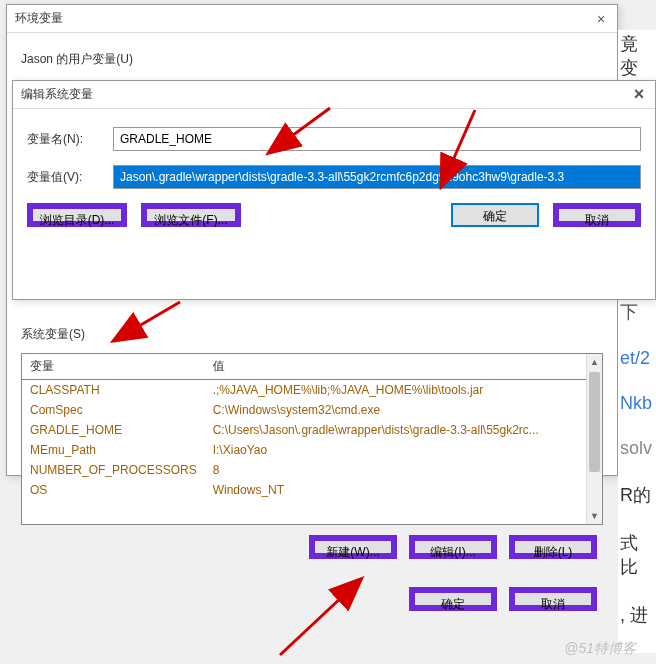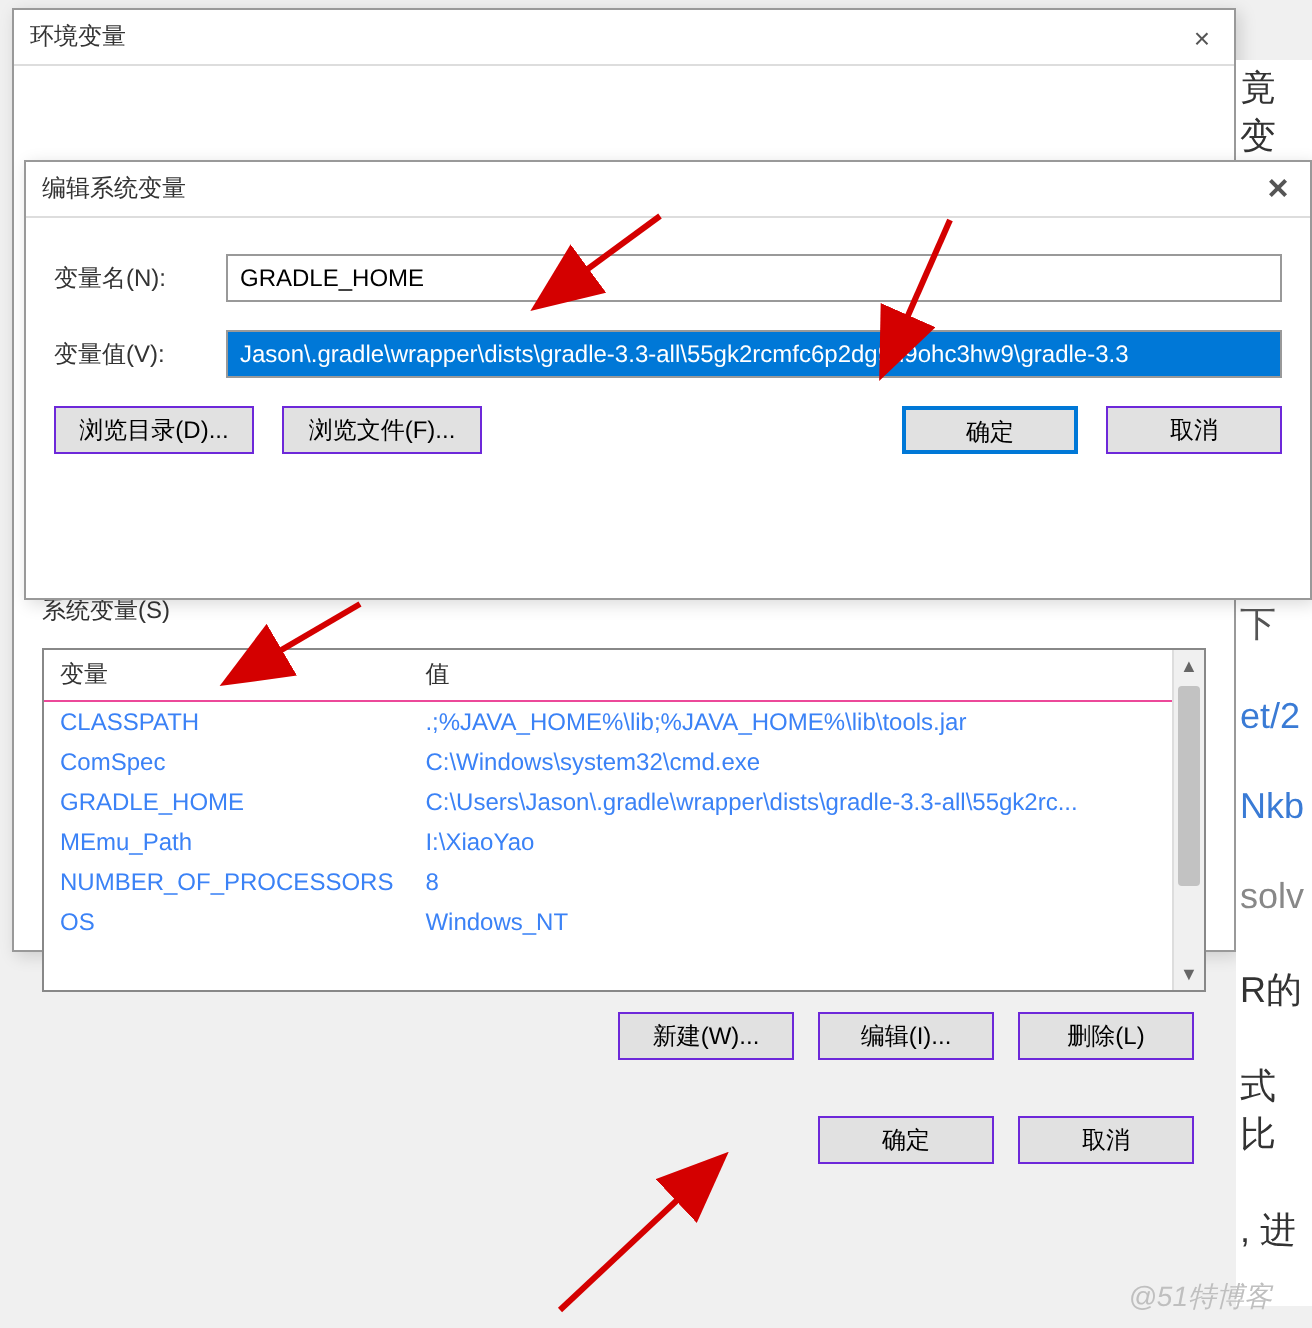--- a/index.html
+++ b/index.html
@@ -61,21 +61,21 @@
       padding: 4px 6px;
       font-size: 12px;
       font-family: "Segoe UI", Tahoma, sans-serif;
       height: 24px;
     }
     .text-input.selected {
       background: #0078d7;
       color: #fff;
     }
     .btn {
-      border: 1px solid #6d28d9;
+      border: 6px solid #6d28d9;
       background: #e1e1e1;
       padding: 3px 0;
       font-size: 12px;
       cursor: pointer;
       min-width: 88px;
       height: 24px;
       font-family: inherit;
     }
     .btn-row {
       display: flex;
@@ -98,21 +98,21 @@
     .table th {
       text-align: left;
       font-weight: normal;
       padding: 4px 8px;
       background: #fff;
       border-bottom: 1px solid #ec4899;
       color: #333;
     }
     .table td {
       padding: 3px 8px;
-      color: #3b82f6;
+      color: #a16207;
       white-space: nowrap;
       overflow: hidden;
       text-overflow: ellipsis;
       max-width: 280px;
     }
     .scroll-track {
       position: absolute;
       right: 0; top: 0; bottom: 0;
       width: 16px;
       background: #f0f0f0;
@@ -161,20 +161,21 @@
   </style>
 </head>
 <body>
 
 <div class="window" style="left:6px; top:4px; width:612px; height:472px;">
   <div class="titlebar">
     <span>环境变量</span>
     <span class="close-btn">×</span>
   </div>
   <div class="content">
+    <div class="group-label">Jason 的用户变量(U)</div>
     <div style="height:190px;"></div>
 
     <div class="btn-row" style="padding-right:6px;">
       <button class="btn">编辑(E)...</button>
       <button class="btn">删除(D)</button>
     </div>
 
     <div class="group-label" style="margin-top:22px; margin-bottom:6px;">系统变量(S)</div>
 
     <div class="table-wrap">

